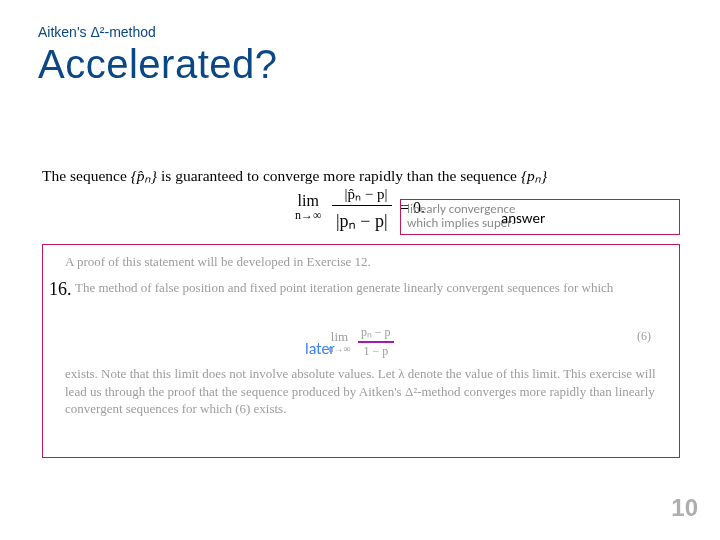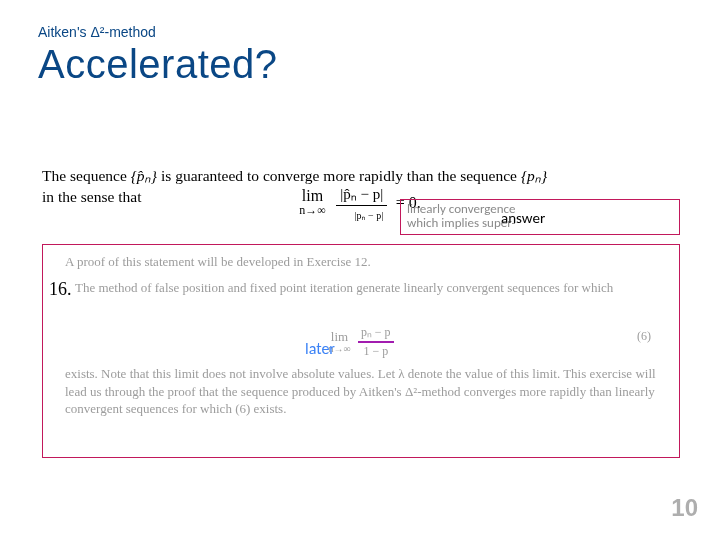--- a/index.html
+++ b/index.html
@@ -41,21 +41,21 @@
     font-family:"Times New Roman",serif;
     font-size:18px;
     color:#000;
   }
   .limrow{display:inline-block;vertical-align:middle}
   .lim{display:inline-block;text-align:center;font-size:15px;vertical-align:middle;margin-right:6px}
   .lim .top{display:block;font-size:16px}
   .lim .bot{display:block;font-size:12px;margin-top:-2px}
   .frac{display:inline-block;text-align:right;vertical-align:middle}
   .frac .num{display:block;border-bottom:1px solid #000;padding:0 4px 2px;font-size:15px}
-  .frac .den{display:block;padding:2px 4px 0;font-size:10px}
+  .frac .den{display:block;padding:2px 4px 0;font-size:18px}
   .eqzero{vertical-align:middle;font-size:16px;margin-left:4px}
 
   .answerbox{
     position:absolute;
     left:400px;top:199px;width:280px;height:36px;
     border:1.5px solid #c2185b;
     box-sizing:border-box;
     padding:2px 6px;
     font-family:Calibri,Verdana,sans-serif;
   }
@@ -120,21 +120,20 @@
 </head>
 <body>
 
 <div class="slide">
 
   <div class="topline">Aitken's Δ²-method</div>
   <div class="title">Accelerated?</div>
 
   <div class="paragraph">
     <span>The sequence </span><span style="font-style:italic">{p̂ₙ}</span><span> is guaranteed to converge more rapidly than the sequence </span><span style="font-style:italic">{pₙ}</span><br>
-    <span> in the sense that</span>
   </div>
 
   <div class="eqn">
     <span class="limrow">
       <span class="lim">
         <span class="top">lim</span>
         <span class="bot">n→∞</span>
       </span>
       <span class="frac">
         <span class="num">|p̂ₙ − p|</span>

